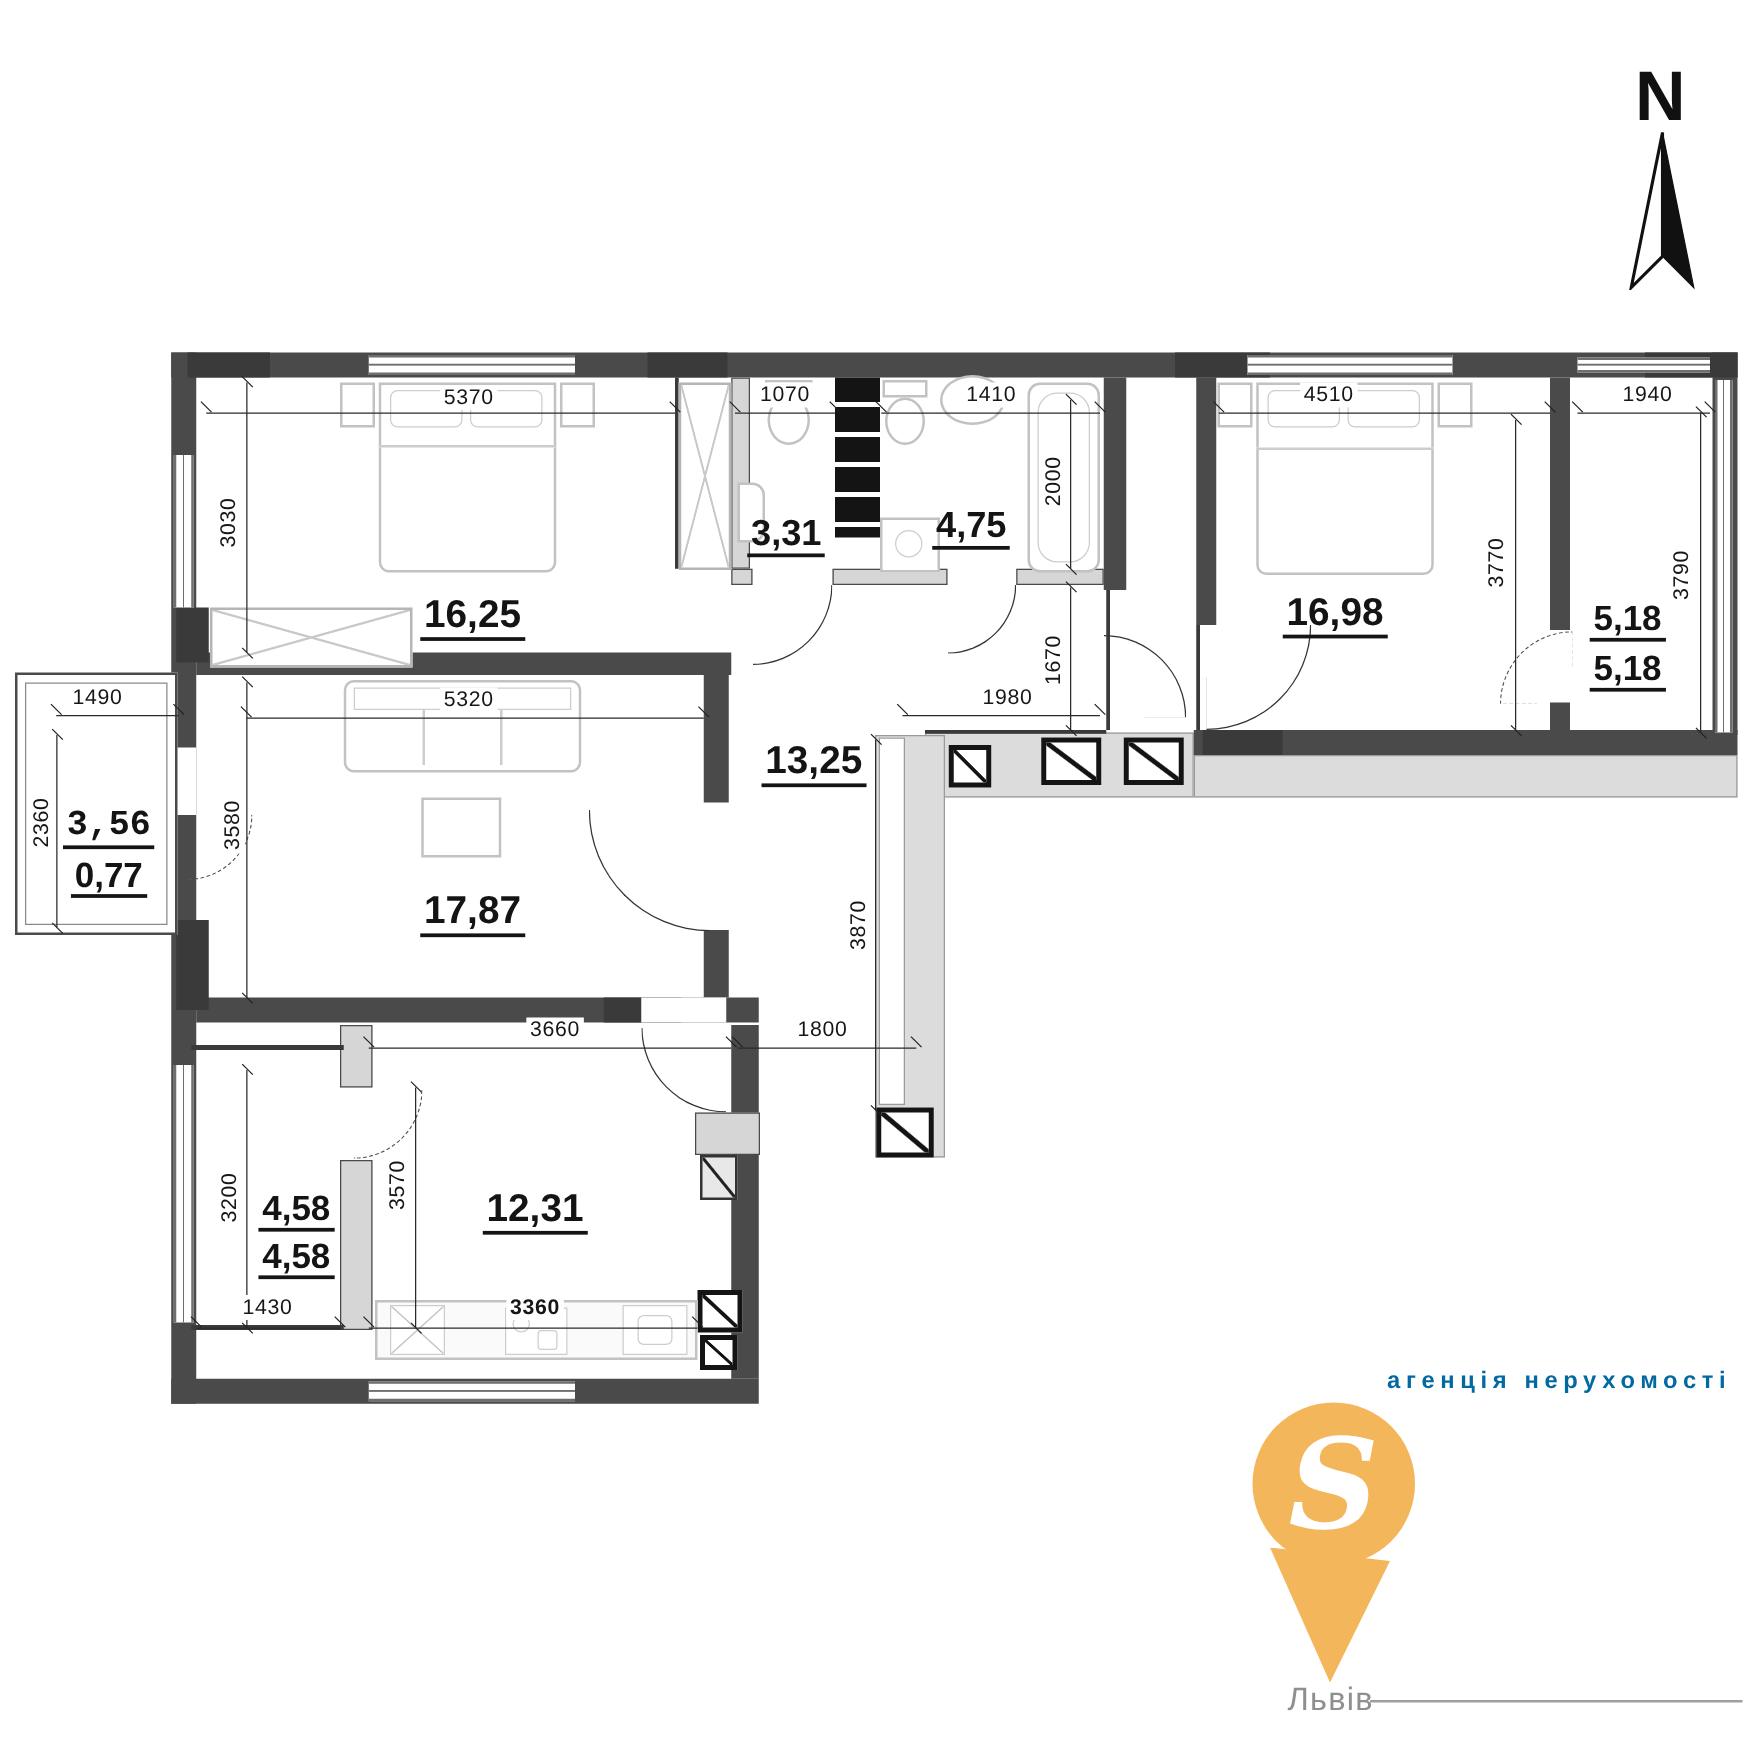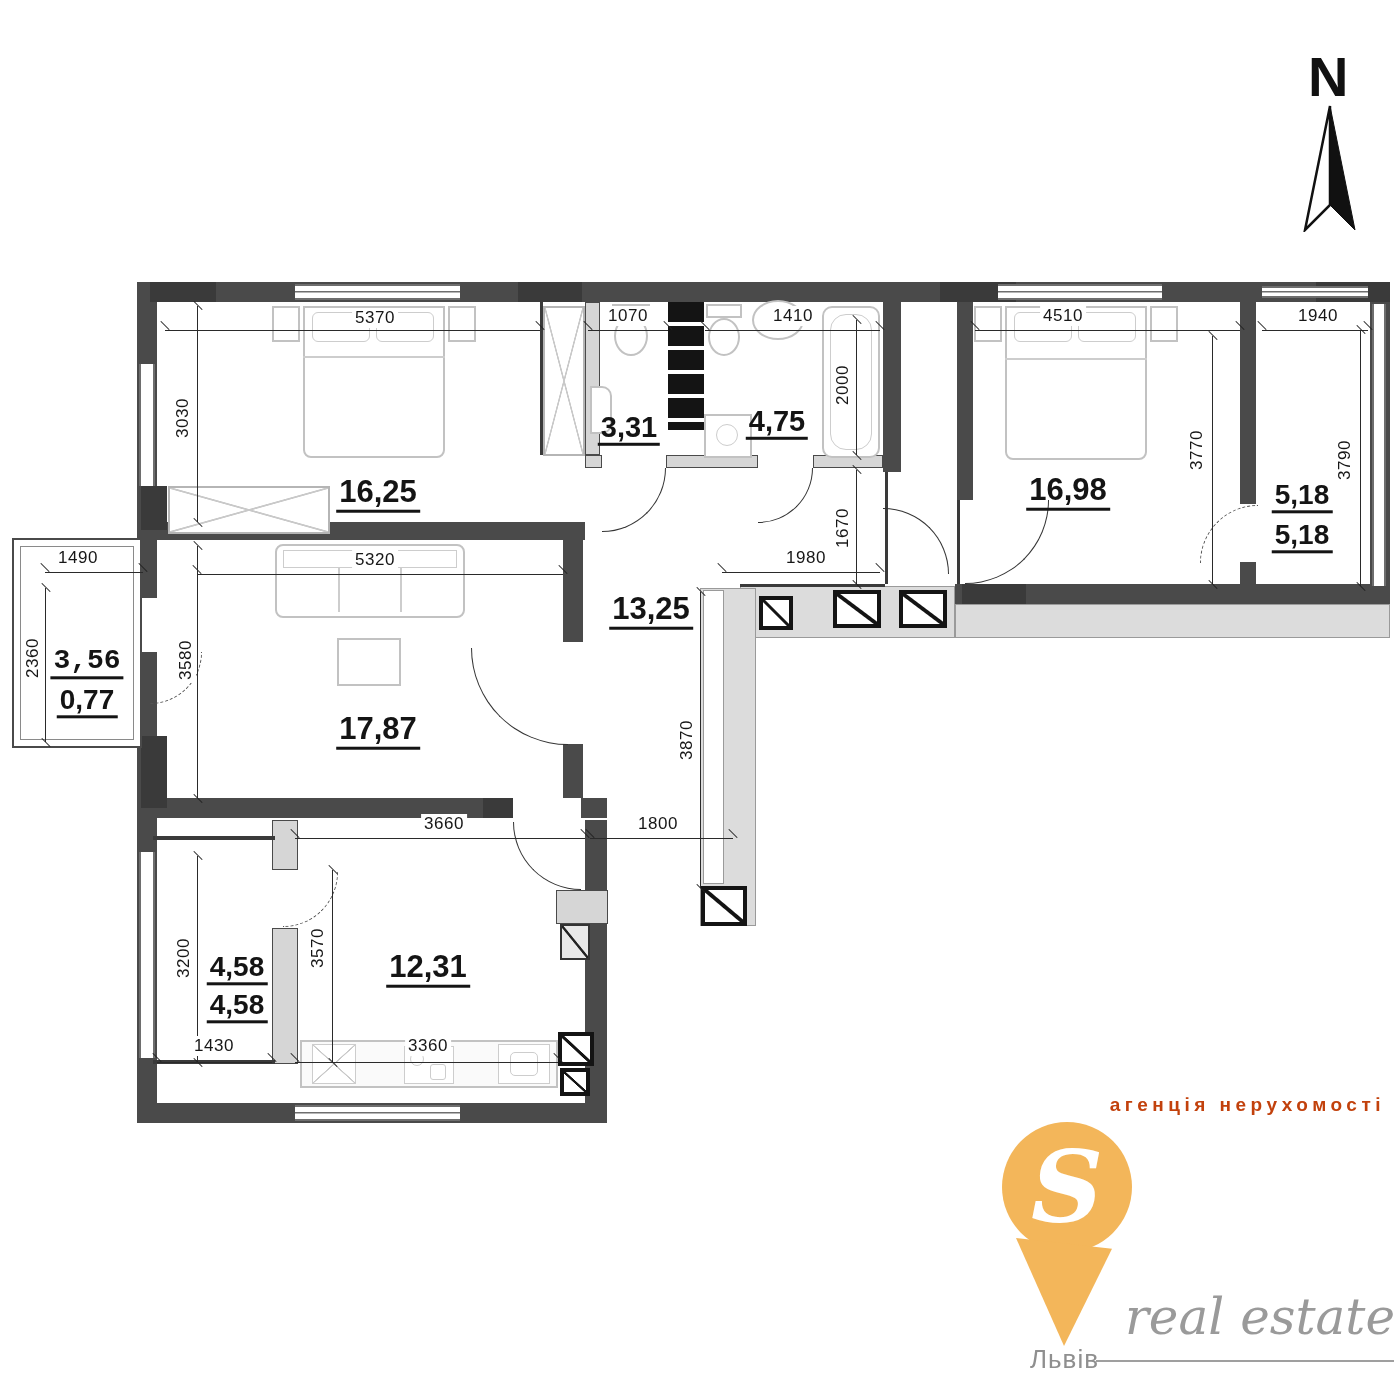--- a/index.html
+++ b/index.html
@@ -33,21 +33,21 @@
   .dimv { position:absolute; border-left:1.5px solid #2a2a2a; width:0; }
   .dimv::before,.dimv::after { content:""; position:absolute; width:12px; border-top:1.6px solid #222; left:-6px; transform:rotate(45deg); }
   .dimv::before { top:-1px; } .dimv::after { bottom:-1px; }
   .dlab { position:absolute; font-size:17px; letter-spacing:.5px; background:#fff; padding:0 3px;
           transform:translate(-50%,-50%); white-space:nowrap; color:#161616; }
   .dlabv { position:absolute; font-size:17px; letter-spacing:.5px; background:#fff; padding:0 3px;
            transform:translate(-50%,-50%) rotate(-90deg); white-space:nowrap; color:#161616; }
   .area { position:absolute; transform:translate(-50%,-50%); font-weight:bold; font-size:31px;
           border-bottom:3px solid #141414; padding:0 3px 1px; line-height:1.05; white-space:nowrap; color:#141414; }
   .north-n { position:absolute; font-size:56px; font-weight:600; color:#111; }
-  .logo-tagline { position:absolute; text-align:right; font-size:19px; font-weight:600; letter-spacing:4.5px; color:#c2410c; }
+  .logo-tagline { position:absolute; text-align:right; font-size:19px; font-weight:600; letter-spacing:4.5px; color:#0369a1; }
   .logo-pin { position:absolute; border-radius:50%; }
   .logo-tail { position:absolute; clip-path:polygon(2% 0%,98% 10%,50% 100%); }
   .logo-s { position:absolute; display:flex; align-items:center; justify-content:center;
             font-family:"DejaVu Serif",serif; font-style:italic; font-weight:bold; font-size:100px; color:#fff; }
   .logo-brand { position:absolute; font-family:"DejaVu Serif",serif; font-weight:bold; font-size:112px; letter-spacing:-4px; }
   .logo-sub { position:absolute; text-align:right; font-family:"DejaVu Serif",serif; font-style:italic; font-size:50px; color:#9a9a9a; }
   .logo-city { position:absolute; font-size:26px; letter-spacing:1px; color:#8f8f8f; }
   .logo-line { position:absolute; border-top:2px solid #9f9f9f; }
 </style>
 </head>
@@ -213,21 +213,21 @@
   <span class="dlabv" style="left:33px;top:658px;">2360</span>
   <span class="dlab" style="left:375px;top:560px;">5320</span>
   <span class="dlabv" style="left:186px;top:660px;">3580</span>
   <span class="dlab" style="left:806px;top:558px;">1980</span>
   <span class="dlabv" style="left:687px;top:740px;">3870</span>
   <span class="dlab" style="left:658px;top:824px;">1800</span>
   <span class="dlab" style="left:444px;top:824px;">3660</span>
   <span class="dlabv" style="left:184px;top:958px;">3200</span>
   <span class="dlabv" style="left:318px;top:948px;">3570</span>
   <span class="dlab" style="left:214px;top:1046px;">1430</span>
-  <span class="dlab" style="left:428px;top:1046px;">3360</span>
+  <span class="dlab" style="left:428px;top:1046px;font-weight:bold;">3360</span>
 
   <span class="area" style="left:378px;top:494px;">16,25</span>
   <span class="area" style="left:629px;top:429px;font-size:29px;">3,31</span>
   <span class="area" style="left:777px;top:423px;font-size:29px;">4,75</span>
   <span class="area" style="left:1068px;top:492px;">16,98</span>
   <span class="area" style="left:1302px;top:497px;font-size:28px;">5,18</span>
   <span class="area" style="left:1302px;top:537px;font-size:28px;">5,18</span>
   <span class="area" style="left:87px;top:663px;font-size:28px;font-family:Liberation Mono, monospace;">3,56</span>
   <span class="area" style="left:87px;top:702px;font-size:28px;">0,77</span>
   <span class="area" style="left:378px;top:731px;">17,87</span>
@@ -239,17 +239,16 @@
   <span class="north-n" style="left:1308px;top:44px;">N</span>
   <svg style="position:absolute;left:1302px;top:104px;" width="56" height="128" viewBox="0 0 56 128">
     <polygon points="28,2 3,126 28,101" fill="#ffffff" stroke="#111" stroke-width="2.5"></polygon>
     <polygon points="28,2 53,126 28,101" fill="#111" stroke="#111" stroke-width="1"></polygon>
   </svg>
 
   <div class="logo-tagline" style="left:1040px;top:1094px;width:345px;">агенція нерухомості</div>
   <div class="logo-pin" style="left:1002px;top:1122px;width:130px;height:130px;background:#f3b65a;"></div>
   <div class="logo-tail" style="left:1014px;top:1238px;width:100px;height:108px;background:#f3b65a;"></div>
   <div class="logo-s" style="left:1002px;top:1122px;width:130px;height:130px;">S</div>
-  <div class="logo-sub" style="left:1090px;top:1288px;width:305px;">real estate</div>
   <div class="logo-city" style="left:1030px;top:1344px;">Львів</div>
   <div class="logo-line" style="left:1096px;top:1360px;width:298px;"></div>
 
 </div>
 
 </body></html>

